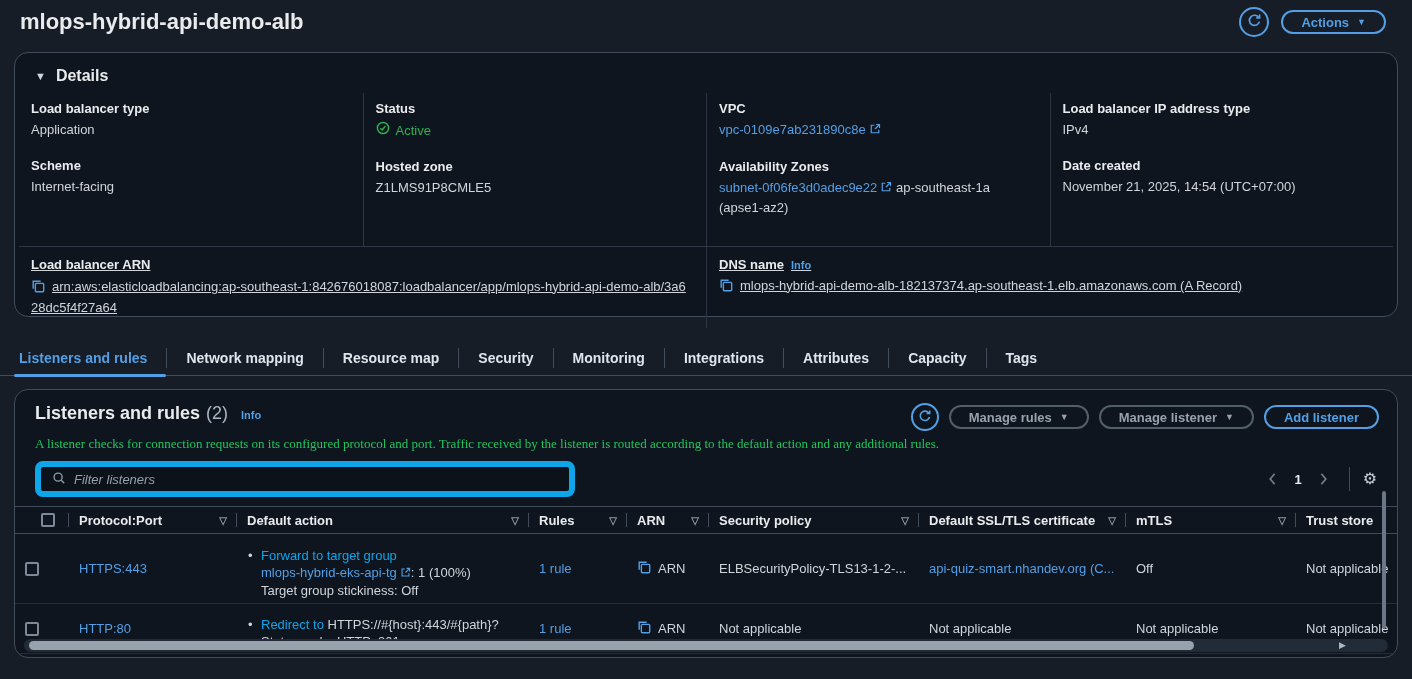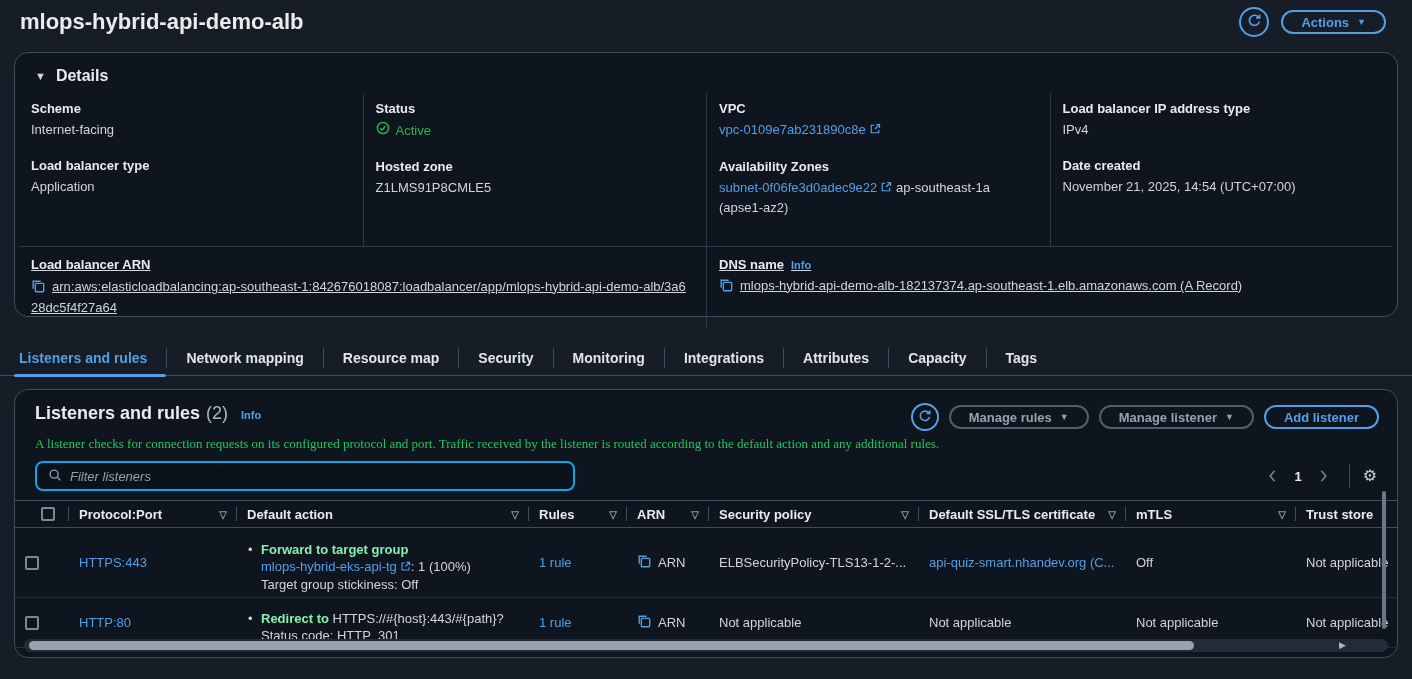--- a/index.html
+++ b/index.html
@@ -4,21 +4,21 @@
 <style>
   * { box-sizing: border-box; margin: 0; padding: 0; }
   html,body { width:1412px; height:679px; overflow:hidden; }
   body {
     background:#171d27;
     color:#d1d5db;
     font-family:"Liberation Sans", sans-serif;
     font-size:13px;
   }
   .link { color:#539fe5; text-underline-offset:2px; cursor:pointer; }
-  .bold { font-weight:bold; color:#86efac; }
+  .bold { font-weight:normal; color:#0ea5e9; }
 
   
   .top-header { height:44px; display:flex; align-items:center; justify-content:space-between; padding:0 26px 0 20px; }
   .page-title { font-size:22px; font-weight:bold; color:#e9ebed; }
   .hdr-right { display:flex; align-items:center; gap:12px; }
   .icon-round-btn { width:30px; height:30px; border-radius:50%; border:2px solid #539fe5; background:transparent;
     display:flex; align-items:center; justify-content:center; cursor:pointer; }
   .pill-btn { height:24px; border-radius:16px; padding:0 18px; display:inline-flex; align-items:center; gap:8px;
     background:transparent; font-weight:bold; font-size:13px; cursor:pointer; white-space:nowrap; }
   .pill-btn.blue { border:2px solid #539fe5; color:#539fe5; }
@@ -60,21 +60,21 @@
 
   
   .listeners-panel { height:269px; margin-top:13px; overflow:hidden; }
   .lr-head { display:flex; align-items:flex-start; justify-content:space-between; padding:13px 18px 0 20px; }
   .lr-title { display:flex; align-items:baseline; gap:6px; }
   .lr-title .t { font-size:18px; font-weight:bold; color:#e9ebed; }
   .lr-title .c { font-size:18px; color:#aab7c4; }
   .lr-btns { display:flex; align-items:center; gap:10px; }
   .lr-desc { padding:5px 20px 0 20px; color:#22c55e; font-size:13px;font-family:Liberation Serif, serif; }
   .filter-row { display:flex; align-items:center; padding:9px 20px 7px 20px; }
-  .filter-box { width:540px; height:30px; border:2px solid #0ea5e9; border-radius:8px; background:#0c121a;
+  .filter-box { width:540px; height:30px; border:6px solid #0ea5e9; border-radius:8px; background:#0c121a;
     display:flex; align-items:center; gap:8px; padding:12px 11px; }
   .filter-box input { flex:1; background:transparent; border:none; outline:none; color:#d1d5db; font-style:italic;
     font-size:13px; font-family:"Liberation Sans", sans-serif; }
   .filter-box input::placeholder { color:#95a0ac; font-style:italic; }
   .pag { margin-left:auto; display:flex; align-items:center; gap:4px; }
   .pag .nav { width:24px; height:24px; display:flex; align-items:center; justify-content:center; cursor:pointer; }
   .pag .num { font-weight:bold; color:#e9ebed; padding:0 6px; cursor:pointer; }
   .pag .sep { width:1px; height:24px; background:#414d5c; margin:0 9px; }
   .gear { font-size:16px; color:#c7cdd4; cursor:pointer; line-height:1; }
 
@@ -126,26 +126,26 @@
 </div>
 
 <div class="panel details-panel">
   <div class="details-hd">
     <span class="tri">▼</span>
     <span class="ttl">Details</span>
   </div>
   <div class="dgrid">
     <div class="dcell">
       <div class="field">
+        <div class="flabel">Load balancer type</div>
+        <div class="fvalue">Application</div>
+      </div>
+      <div class="field">
         <div class="flabel">Scheme</div>
         <div class="fvalue">Internet-facing</div>
-      </div>
-      <div class="field">
-        <div class="flabel">Load balancer type</div>
-        <div class="fvalue">Application</div>
       </div>
     </div>
     <div class="dcell">
       <div class="field">
         <div class="flabel">Status</div>
         <div class="fvalue status-val">
           <span>
             <svg width="14" height="14" viewBox="0 0 16 16" fill="none" stroke="#2db350" stroke-width="1.7">
               <circle cx="8" cy="8" r="6.4"></circle>
                 <path d="M5 8.3l2 2 3.6-4.4"></path>

